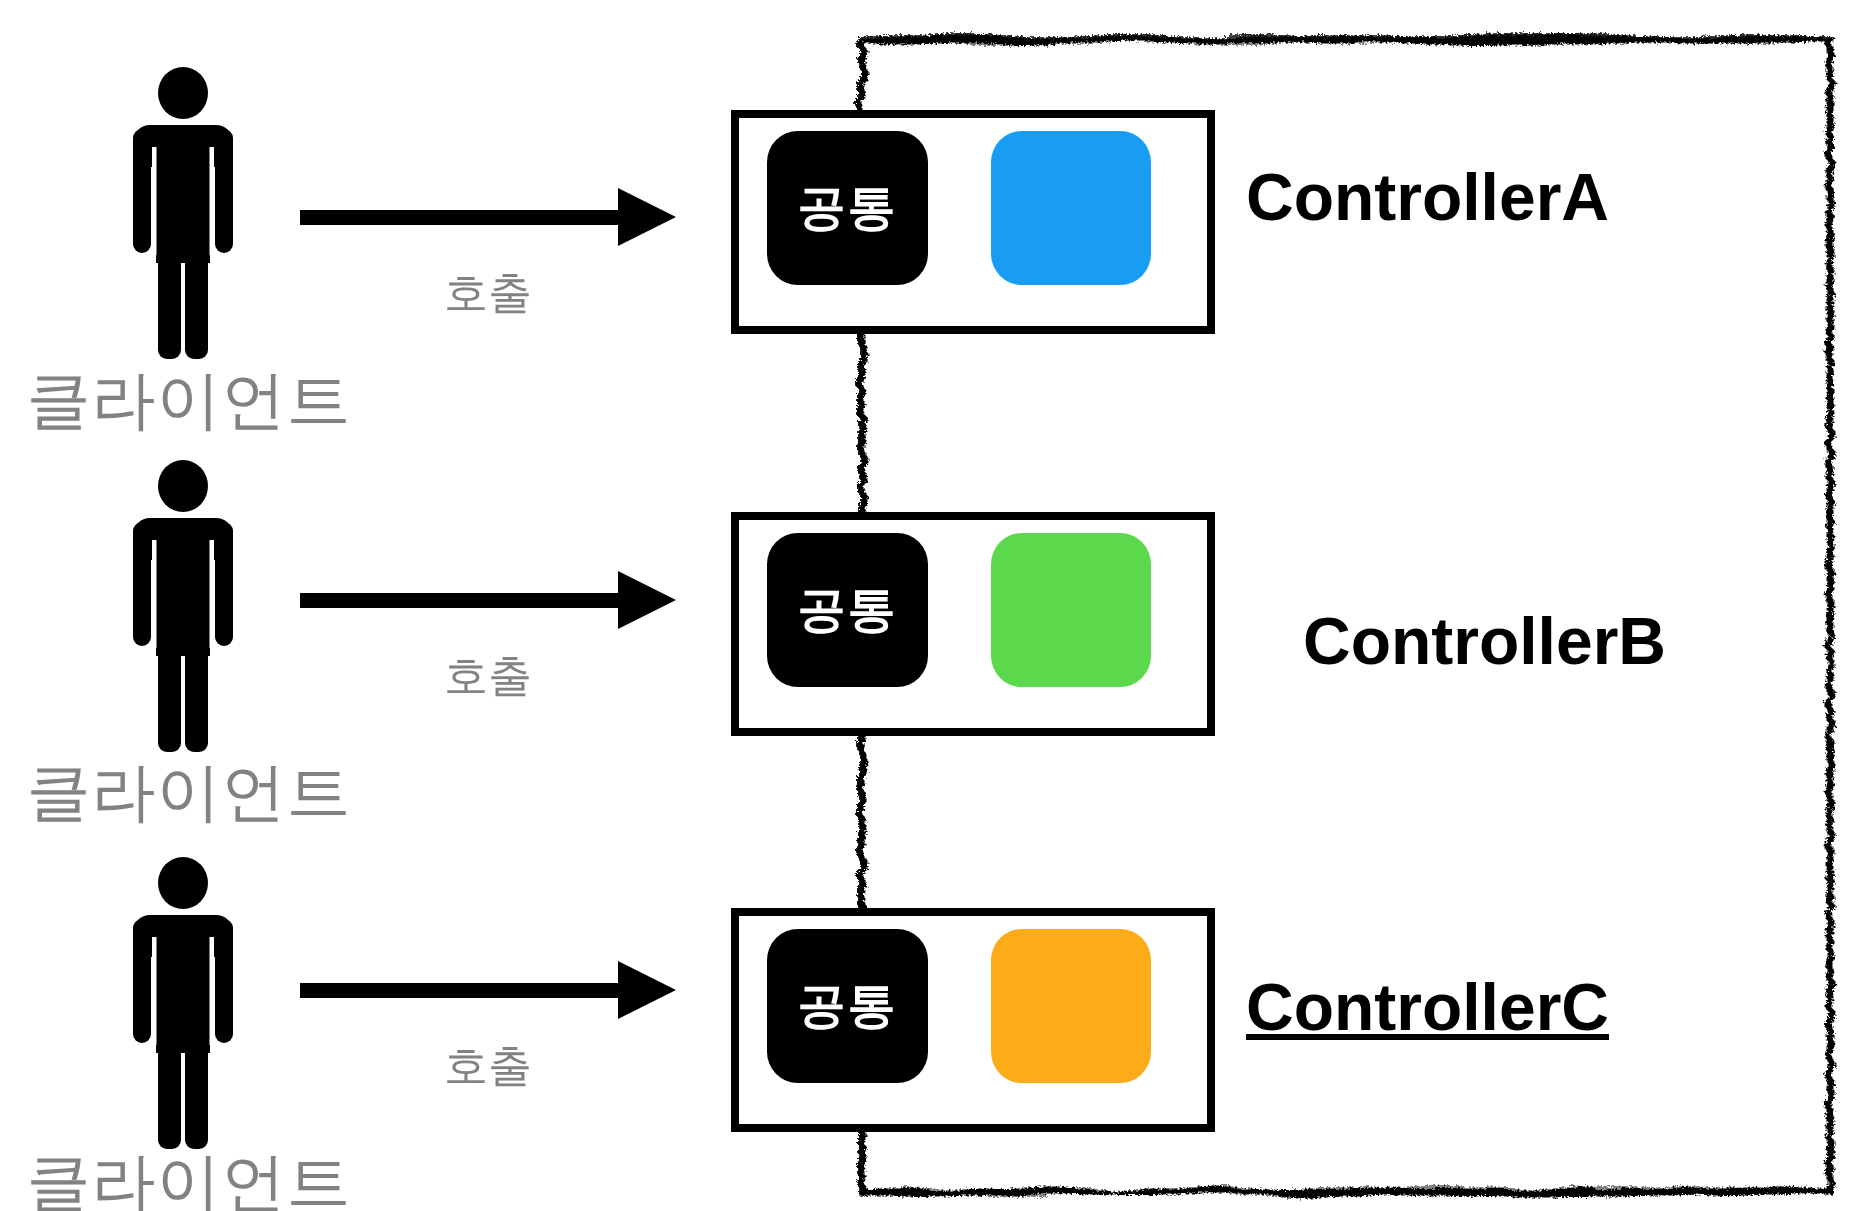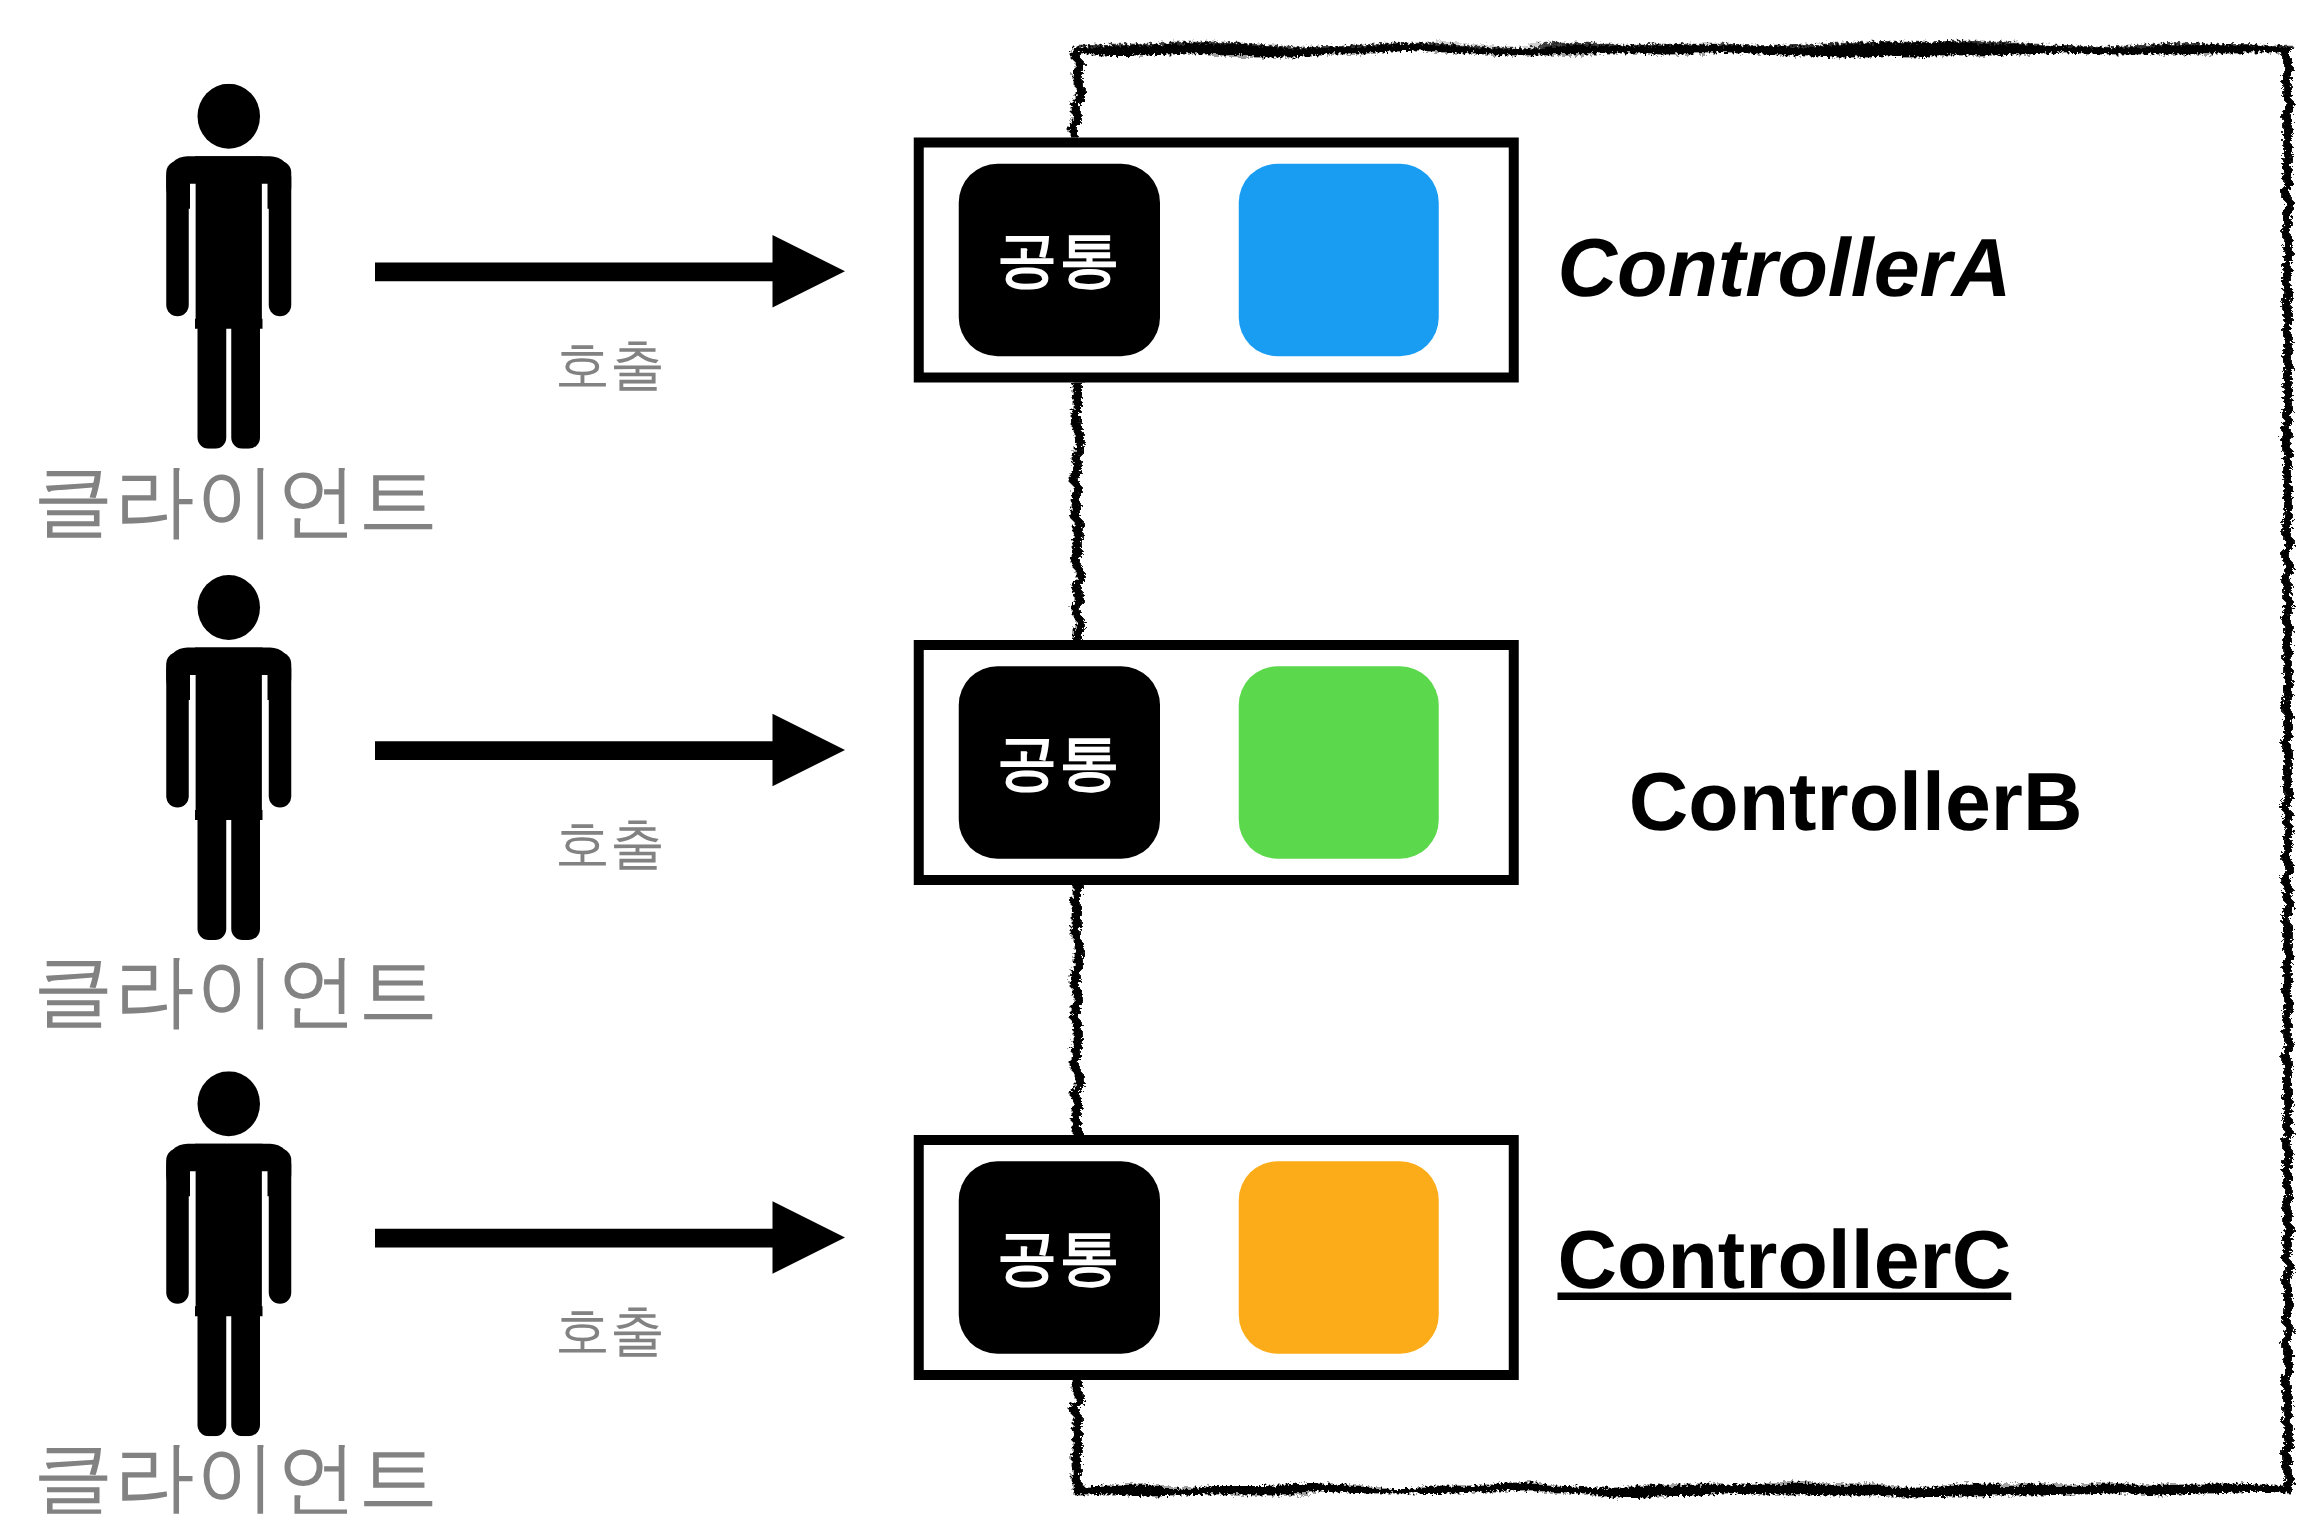--- a/index.html
+++ b/index.html
@@ -26,33 +26,33 @@
   .arrow-shaft-1{top:210px;} .arrow-head-1{top:188px;}
   .arrow-shaft-2{top:593px;} .arrow-head-2{top:571px;}
   .arrow-shaft-3{top:983px;} .arrow-head-3{top:961px;}
   
   .call-label{left:413px;width:150px;text-align:center;font-size:44px;
               line-height:62px;font-weight:500;z-index:2;}
   .call-label-1{top:262px;}
   .call-label-2{top:645px;}
   .call-label-3{top:1035px;}
   
-  .controller-box{left:731px;width:484px;height:196px;box-sizing:border-box;
+  .controller-box{left:731px;width:484px;height:224px;box-sizing:border-box;
                   border:8px solid #000;background:#fff;z-index:2;}
   .controller-box-1{top:110px;}
   .controller-box-2{top:512px;}
   .controller-box-3{top:908px;}
   .chip{position:absolute;top:13px;width:161px;height:154px;border-radius:31px;}
   .chip-common{left:28px;background:#000;color:#fff;font-size:48px;font-weight:700;
                display:flex;align-items:center;justify-content:center;letter-spacing:2px;}
   .chip-color{left:252px;width:160px;}
   
   .controller-label{left:1246px;width:420px;height:84px;line-height:84px;
                     font-size:66px;font-weight:700;color:#000;z-index:2;text-align:left;}
-  .controller-label-1{top:172px;font-style:italic;}
+  .controller-label-1{top:155px;}
   .controller-label-2{top:599px;text-align:right;}
   .controller-label-3{top:965px;text-decoration:underline;}
 </style>
 </head>
 <body>
 
 <svg class="abs" id="sketch-layer" width="1856" height="1211" viewBox="0 0 1856 1211">
   <defs>
     <filter id="crayon" x="-5%" y="-5%" width="110%" height="110%">
       <feTurbulence type="fractalNoise" baseFrequency="0.012 0.10" numOctaves="2" seed="5" result="wobble"></feTurbulence>

